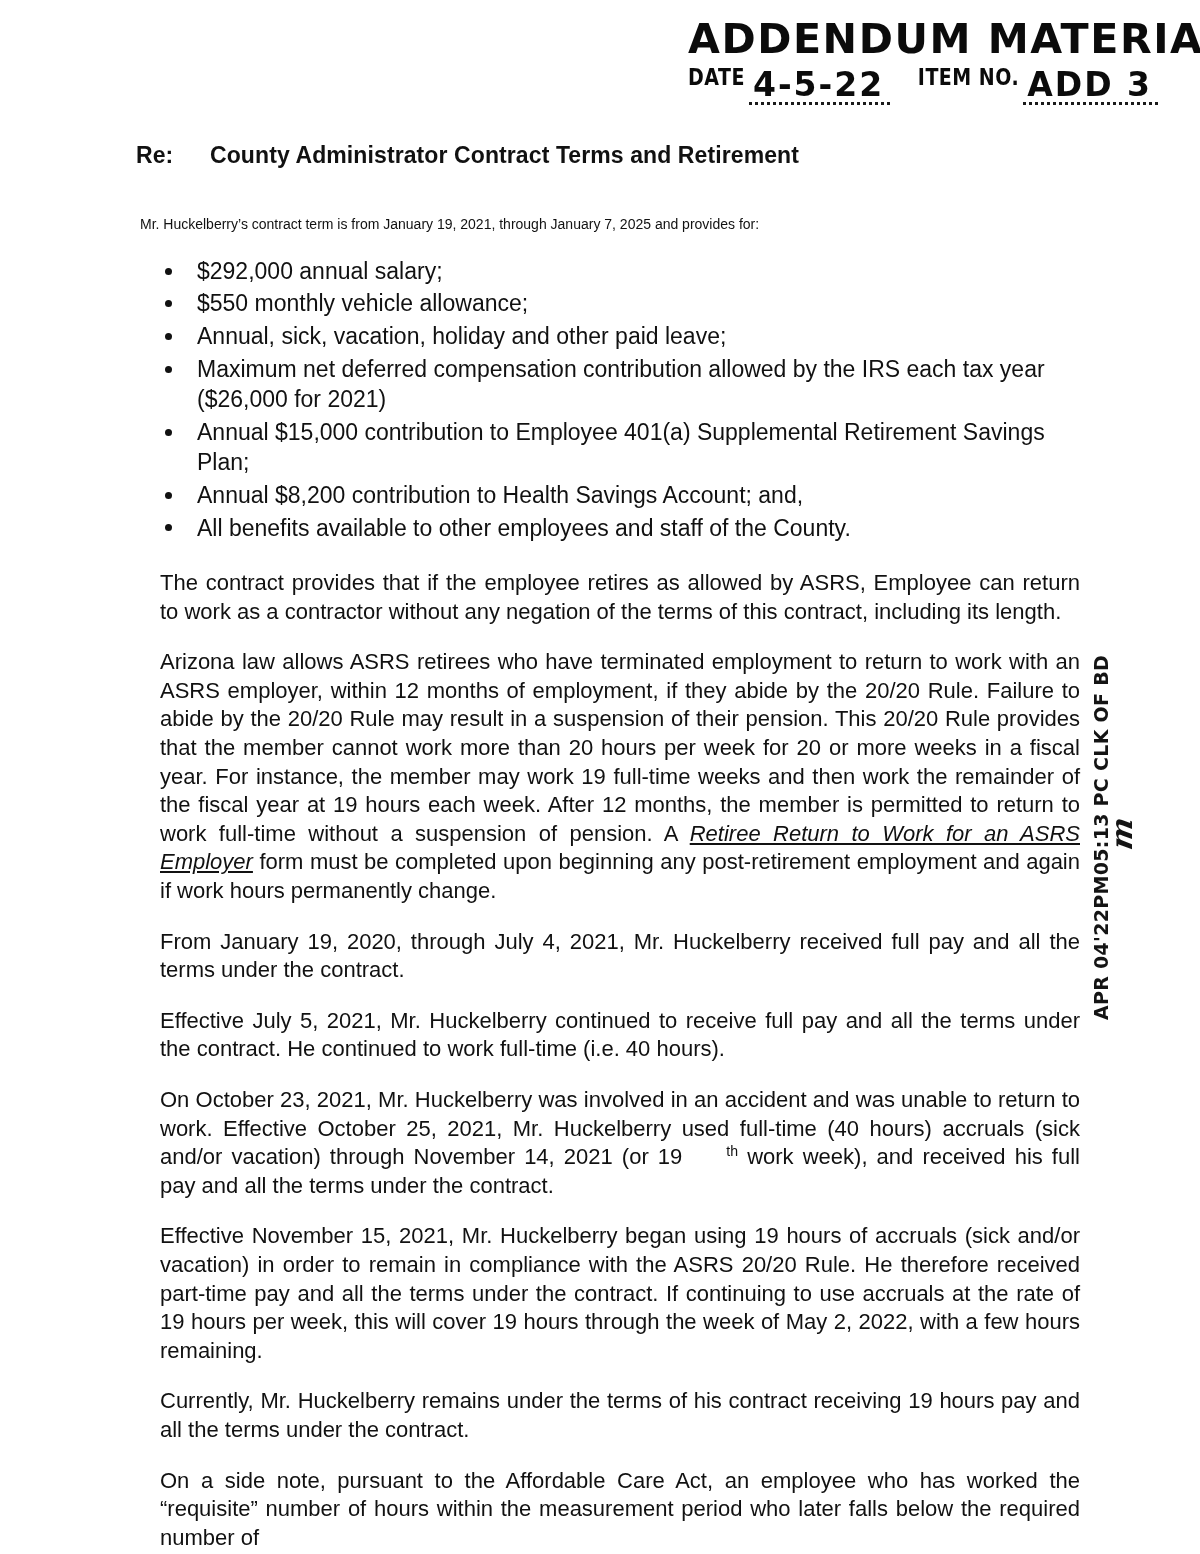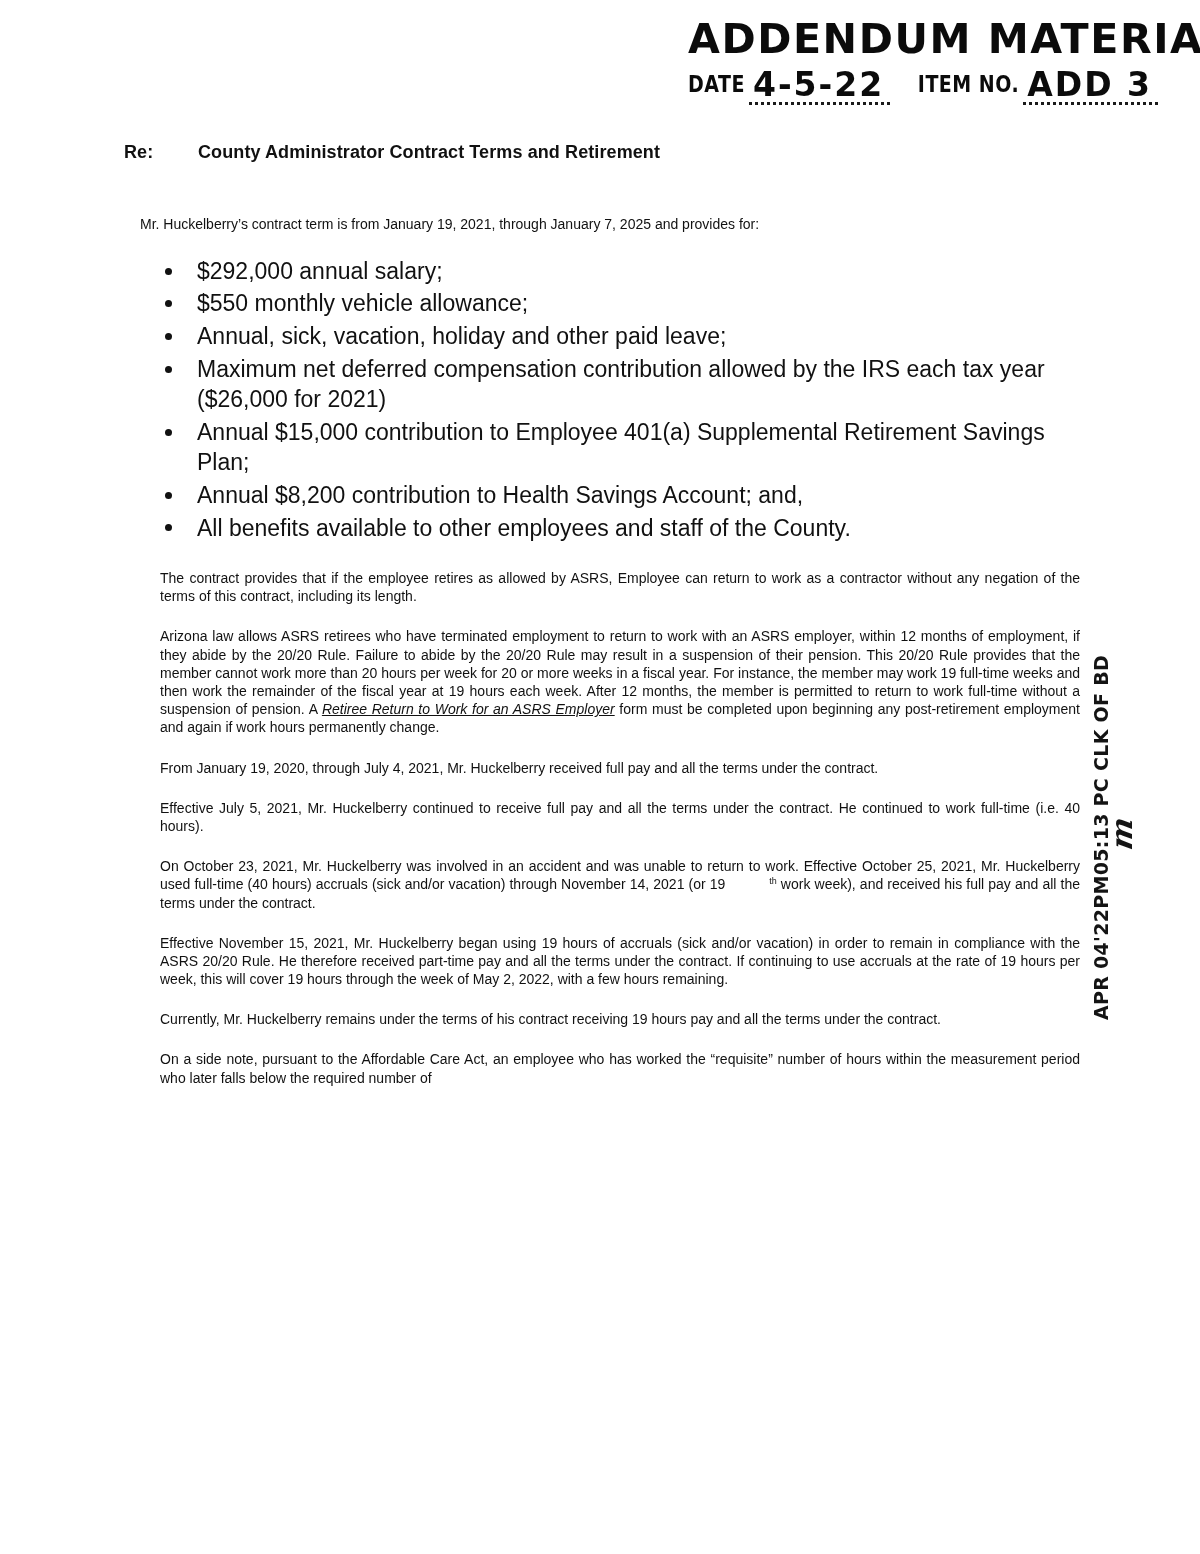--- a/index.html
+++ b/index.html
@@ -36,21 +36,21 @@
     font-size: 40px;
     letter-spacing: 1.5px;
     line-height: 1.05;
     text-align: center;
     transform: scaleX(1.03);
     transform-origin: left center;
     white-space: nowrap;
   }
   .stamp-row {
     display: flex;
-    align-items: center;
+    align-items: flex-start;
     margin-top: 8px;
     gap: 4px;
     white-space: nowrap;
   }
   .stamp-label {
     font-family: "DejaVu Sans", sans-serif;
     font-weight: bold;
     font-size: 19px;
     letter-spacing: 0.5px;
     transform: scaleY(1.25);
@@ -70,23 +70,23 @@
     display: inline-block;
     border-bottom: 3px dotted #1a1a1a;
     padding: 0 6px 1px 4px;
   }
   .stamp-gap { width: 58px; display: inline-block; }
 
   
   .subject-line {
     position: absolute;
     top: 142px;
-    left: 124px;
+    left: 136px;
     right: 120px;
-    font-size: 18px;
+    font-size: 23px;
     font-weight: bold;
     letter-spacing: 0.1px;
   }
   .subject-label {
     display: inline-block;
     width: 74px;
     font-weight: bold;
   }
 
   .content {
@@ -122,21 +122,21 @@
     height: 7px;
     background: #111111;
     border-radius: 50%;
   }
 
   .body-block {
     width: 920px;
     margin-left: 36px;
   }
   .body-block p {
-    font-size: 14px;
+    font-size: 22px;
     line-height: 1.30;
     margin: 0 0 22px 0;
     text-align: justify;
   }
   .body-block p.last { margin-bottom: 0; }
   .body-block p i { font-style: italic; text-decoration: underline; }
   .body-block p sup {
     font-size: 0.64em;
     vertical-align: super;
     line-height: 0;

